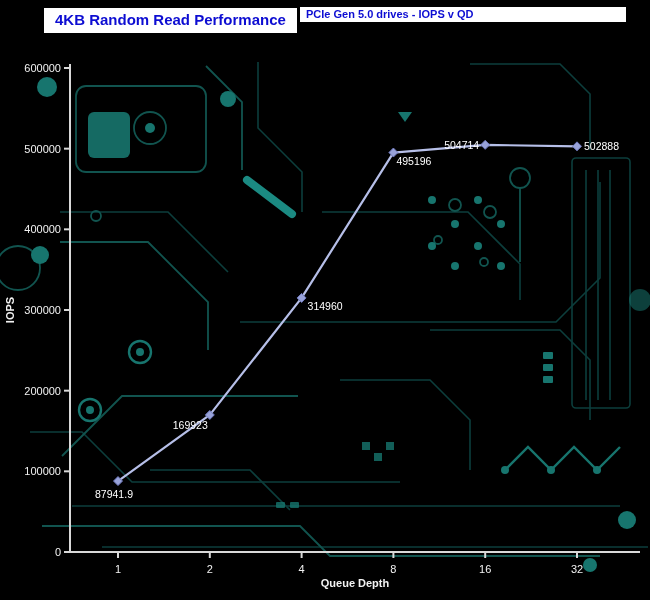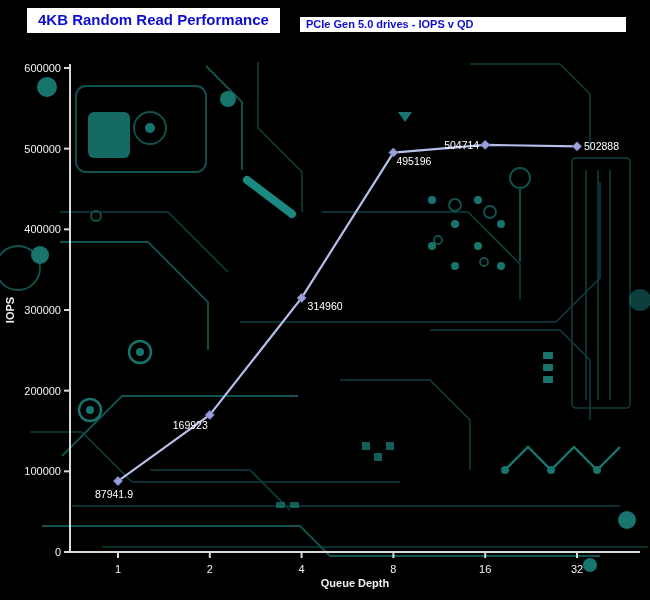--- a/index.html
+++ b/index.html
@@ -1,22 +1,22 @@
 <!DOCTYPE html>
 <html><head>
 <meta charset="utf-8">
 <style>
   html,body{margin:0;padding:0;background:#000;width:650px;height:600px;overflow:hidden;
     font-family:"Liberation Sans",sans-serif;}
   #stage{position:relative;width:650px;height:600px;background:#000;}
   #stage > svg{position:absolute;left:0;top:0;}
   svg text{font-family:"Liberation Sans",sans-serif;}
-  .title-box{position:absolute;left:27px;top:8px;background:#fff;color:#0d0dd2;
+  .title-box{position:absolute;left:44px;top:8px;background:#fff;color:#0d0dd2;
     font-weight:bold;font-size:15px;padding:3px 11px;line-height:1.25;}
-  .legend-box{position:absolute;left:299px;top:16px;width:328px;background:#fff;
+  .legend-box{position:absolute;left:299px;top:6px;width:328px;background:#fff;
     border:1px solid #000;font-size:11px;font-weight:bold;box-sizing:border-box;}
   .legend-line1{color:#0d0dd2;padding:1px 6px 2px;border-bottom:1px solid #000;}
   .legend-line2{color:#000;padding:1px 6px 2px;}
 </style>
 </head>
 <body>
 
 <div id="stage">
 
   <svg id="circuit" width="650" height="600" viewBox="0 0 650 600" aria-hidden="true">

